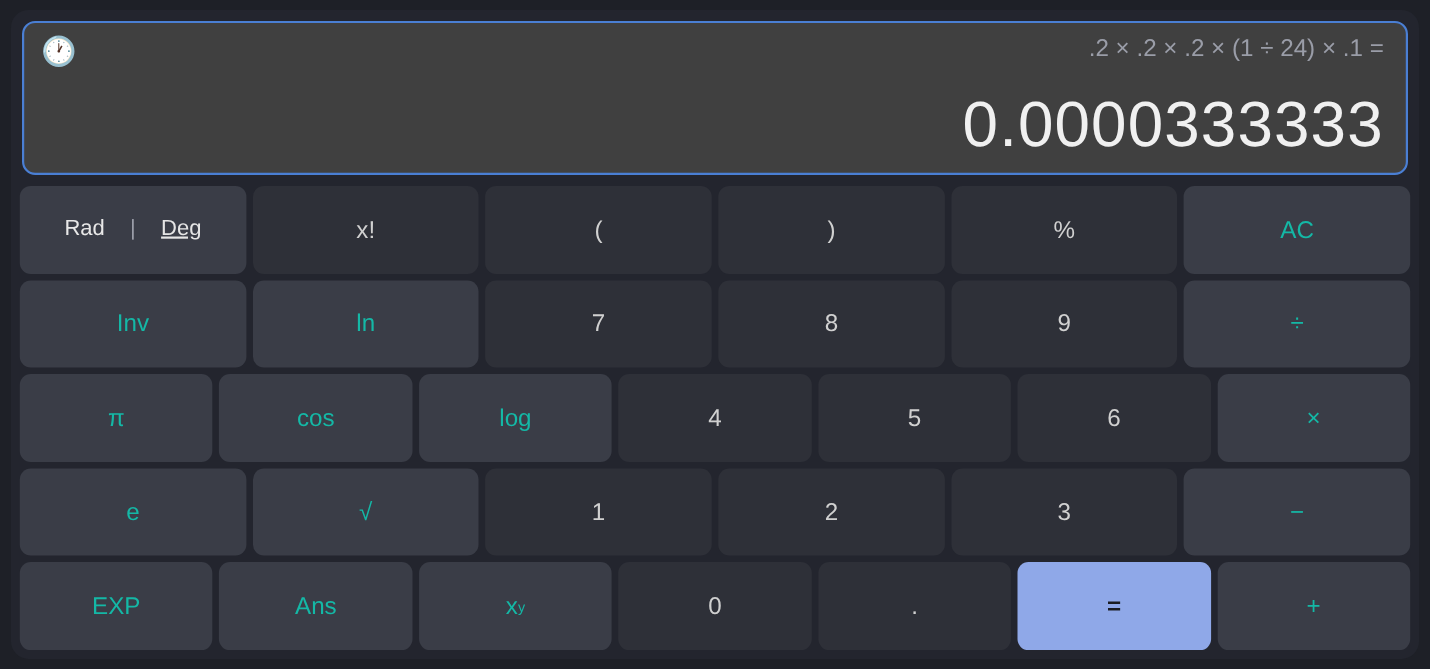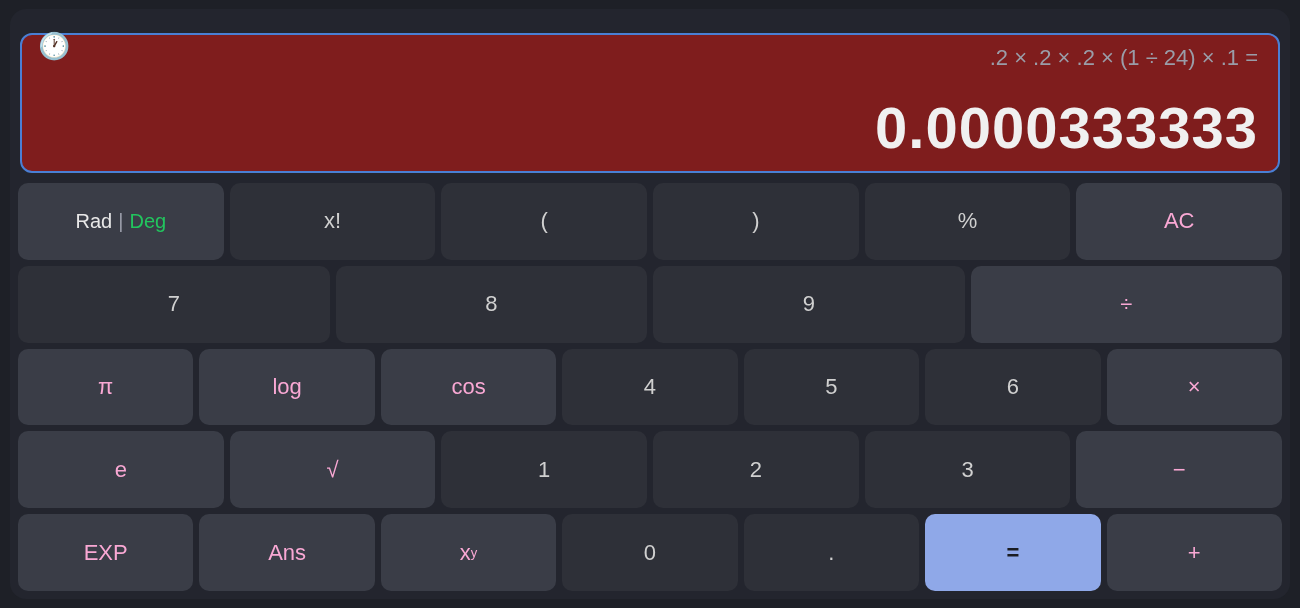--- a/index.html
+++ b/index.html
@@ -16,41 +16,41 @@
       background: #23252e;
       border-radius: 16px;
       width: 1280px;
       height: 590px;
       display: flex;
       flex-direction: column;
       padding: 0;
       overflow: hidden;
     }
     .display {
-      background: #7f1d1d;
+      background: #404040;
       border: 2px solid #4a7fd4;
       border-radius: 12px;
-      margin: 24px 10px 6px 10px;
+      margin: 10px 10px 6px 10px;
       padding: 10px 20px 10px 16px;
       display: flex;
       flex-direction: column;
       align-items: flex-end;
       min-height: 140px;
       justify-content: space-between;
     }
     .display-history {
       color: #9a9da8;
       font-size: 22px;
       text-align: right;
       min-height: 28px;
     }
     .display-value {
       color: #f0f0f0;
       font-size: 58px;
-      font-weight: 700;
+      font-weight: 400;
       text-align: right;
       letter-spacing: 1px;
     }
     .history-icon {
       position: absolute;
       top: 22px;
       left: 28px;
       color: #9a9da8;
       font-size: 26px;
       cursor: pointer;
@@ -70,46 +70,47 @@
       flex: 1;
       gap: 6px;
     }
     .btn {
       flex: 1;
       border: none;
       border-radius: 10px;
       font-size: 22px;
       font-weight: 500;
       cursor: pointer;
-      color: #f9a8d4;
+      color: #14b8a6;
       background: #3a3d47;
       transition: filter 0.1s;
       display: flex;
       align-items: center;
       justify-content: center;
       min-width: 0;
     }
     .btn-dark {
       background: #2e3038;
       color: #d0d0d0;
     }
     .btn-rad-deg {
       background: #3a3d47;
       color: #e8e8e8;
       display: flex;
       align-items: center;
       justify-content: center;
-      gap: 0;
+      gap: 17px;
       font-size: 20px;
     }
     .rad-label {
       color: #e8e8e8;
     }
     .deg-label {
-      color: #22c55e;
+      color: #e5e5e5;
+      text-decoration: underline;
     }
     .divider {
       color: #9a9da8;
       margin: 0 6px;
     }
     .btn-equals {
       background: #8fa8e8;
       color: #1a1c22;
       font-weight: 700;
     }
@@ -142,30 +143,32 @@
         <span class="deg-label">Deg</span>
       </button>
       <button class="btn btn-dark">x!</button>
       <button class="btn btn-dark">(</button>
       <button class="btn btn-dark">)</button>
       <button class="btn btn-dark">%</button>
       <button class="btn btn-ac">AC</button>
     </div>
 
     <div class="btn-row">
+      <button class="btn">Inv</button>
+      <button class="btn">ln</button>
       <button class="btn btn-dark">7</button>
       <button class="btn btn-dark">8</button>
       <button class="btn btn-dark">9</button>
       <button class="btn">÷</button>
     </div>
 
     <div class="btn-row">
       <button class="btn">π</button>
+      <button class="btn">cos</button>
       <button class="btn">log</button>
-      <button class="btn">cos</button>
       <button class="btn btn-dark">4</button>
       <button class="btn btn-dark">5</button>
       <button class="btn btn-dark">6</button>
       <button class="btn">×</button>
     </div>
 
     <div class="btn-row">
       <button class="btn">e</button>
       <button class="btn">√</button>
       <button class="btn btn-dark">1</button>

